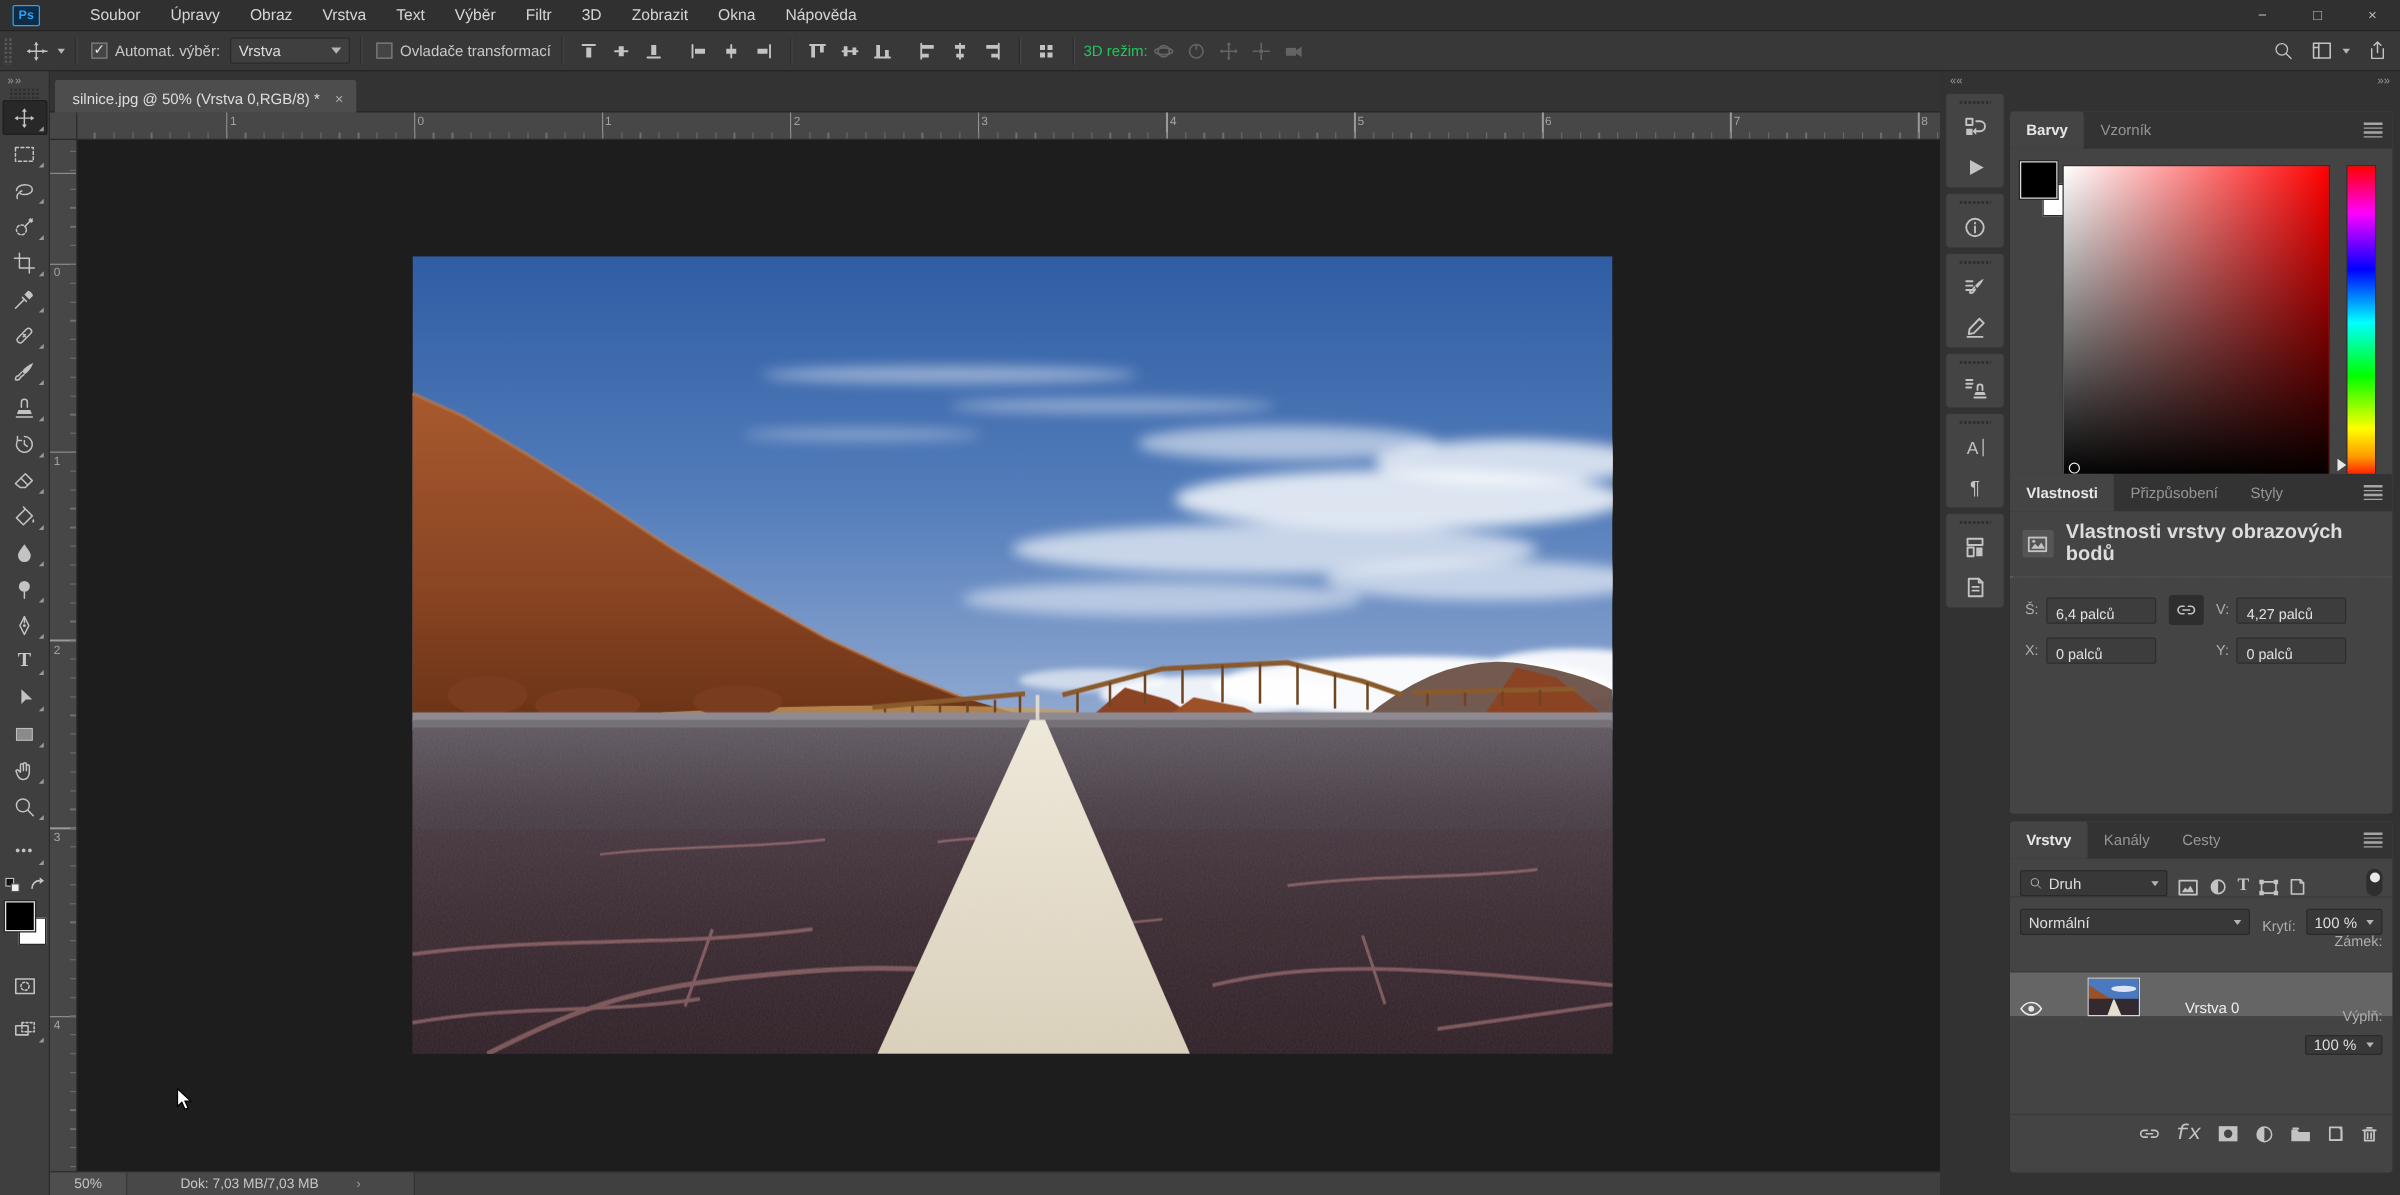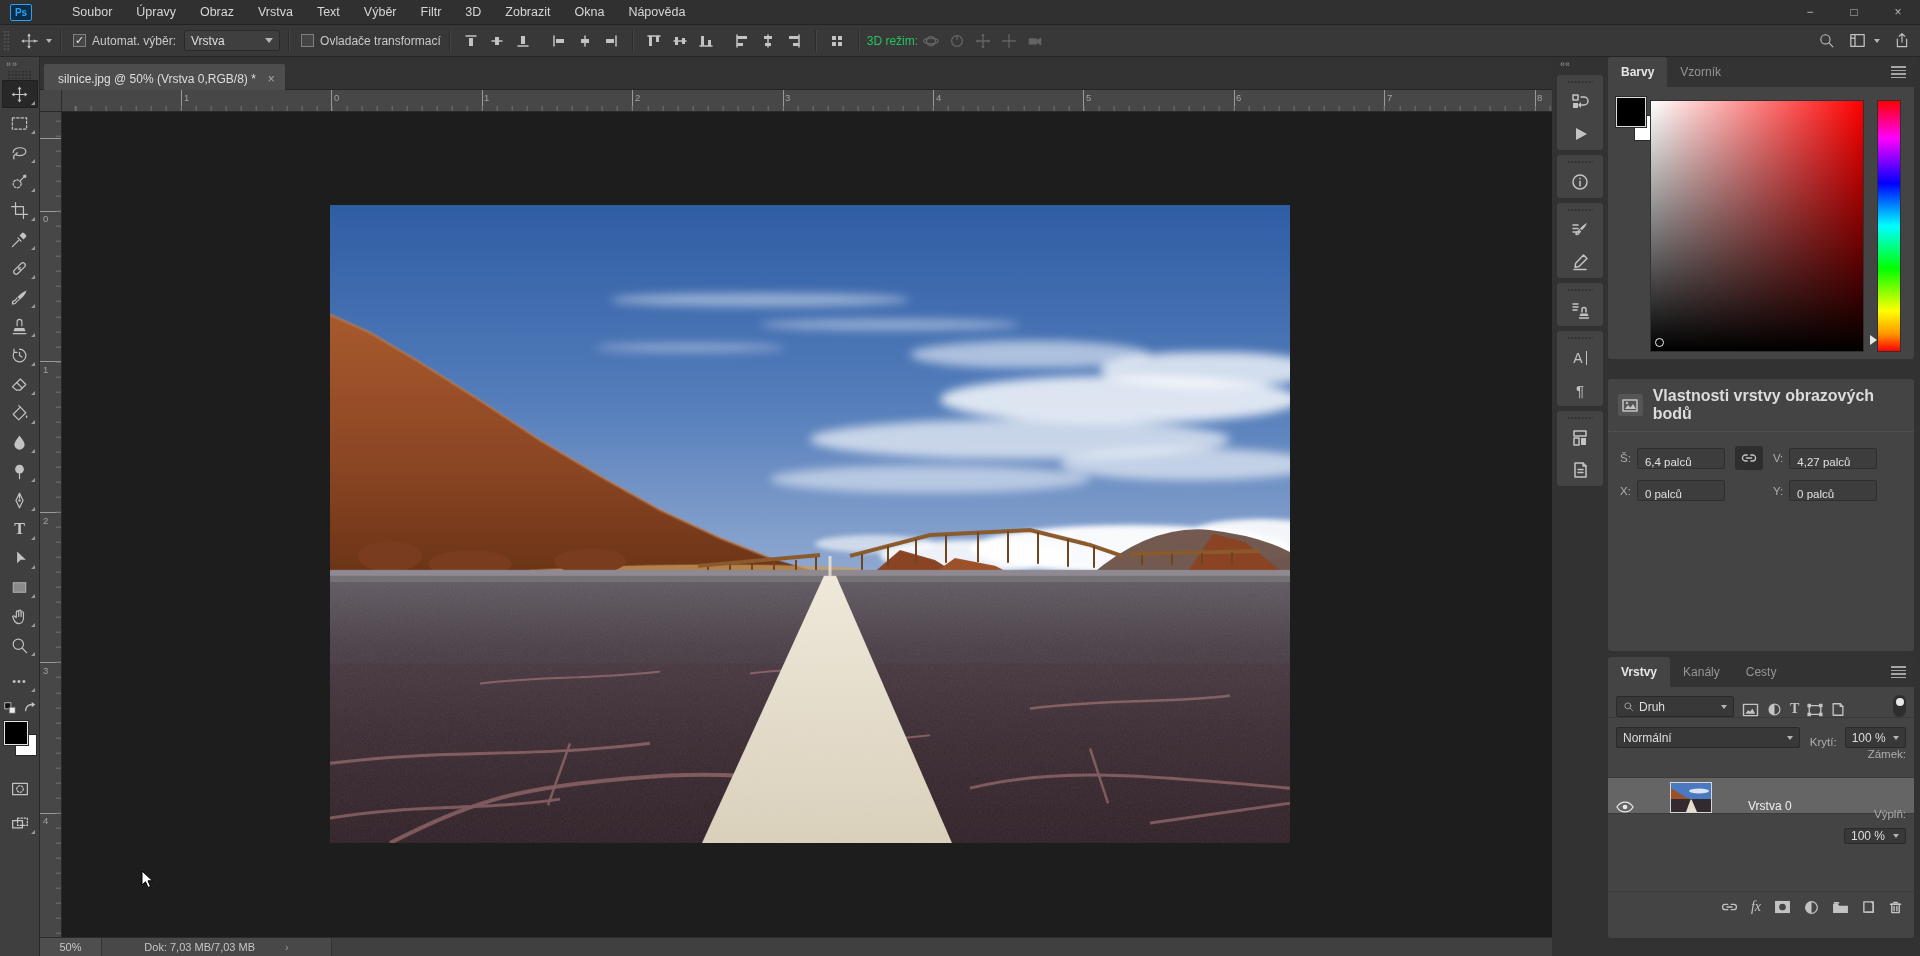--- a/index.html
+++ b/index.html
@@ -641,21 +641,21 @@
           </div>
         <div class="dicon">
             <svg width="20" height="20" viewBox="0 0 20 20">
               <path class="ic" d="M5 3h8l3 3v11H5z"></path>
               <path class="ic" d="M13 3v3h3M8 9.5h5M8 12.5h5"></path>
             </svg>
           </div>
       </div>
     </div>
 
-    <div class="panel" style="top:0;height:302px;">
+    <div class="panel" style="top:32px;height:302px;">
       <div class="ptabs">
         <div class="ptab active">
             <span>Barvy</span>
           </div>
         <div class="ptab">
             <span>Vzorník</span>
           </div>
         <div class="pmenu">
             <i></i>
             <i></i>
@@ -667,20 +667,37 @@
       <div class="minifg"></div>
       <div id="satsq">
         <div id="satpick"></div>
       </div>
       <div id="huebar">
         <div class="huept"></div>
       </div>
     </div>
 
     <div class="panel" style="top:322px;height:272px;">
+      <div class="ptabs">
+        <div class="ptab active">
+            <span>Vlastnosti</span>
+          </div>
+        <div class="ptab">
+            <span>Přizpůsobení</span>
+          </div>
+        <div class="ptab">
+            <span>Styly</span>
+          </div>
+        <div class="pmenu">
+            <i></i>
+            <i></i>
+            <i></i>
+            <i></i>
+          </div>
+      </div>
       <div style="display:flex;align-items:center;gap:10px;padding:8px 10px;border-bottom:1px dotted #585858;">
         <div style="width:26px;height:22px;background:#555;border-radius:2px;display:flex;align-items:center;justify-content:center;">
           <svg width="16" height="13" viewBox="0 0 16 13">
               <rect class="ic" x="1" y="1" width="14" height="11"></rect>
               <path class="icf" d="M3 10l3-4 2.5 2.5L11 5l3 5z"></path>
               <circle class="icf" cx="5" cy="4" r="1.2"></circle>
             </svg>
         </div>
         <span style="font-weight:bold;color:#dcdcdc;font-size:16px;">Vlastnosti vrstvy obrazových bodů</span>
       </div>
@@ -818,21 +835,21 @@
           </svg>
         </div>
         <span style="font-size:12px;">Vrstva 0</span>
       </div>
       <div style="height:77px;"></div>
       <div style="height:31px;border-top:1px solid #3a3a3a;display:flex;align-items:center;justify-content:flex-end;gap:13px;padding:0 12px;">
         <svg width="17" height="10" viewBox="0 0 20 10">
             <path class="ic" d="M8 5H5a3.2 3.2 0 010-6.4h3M12 5h3a3.2 3.2 0 000-6.4h-3" transform="translate(0 3.2)"></path>
             <path class="ic" d="M7 5h6"></path>
           </svg>
-        <span style="font-style:italic;font-size:14px;color:#c3c3c3;font-family:Liberation Serif, serif">fx</span>
+        <span style="font-style:italic;font-size:17px;color:#c3c3c3;font-family:Liberation Mono, monospace">fx</span>
         <svg width="17" height="14" viewBox="0 0 18 15">
             <rect x="1" y="1" width="16" height="13" fill="#c3c3c3"></rect>
             <circle cx="9" cy="7.5" r="3.6" fill="#444"></circle>
           </svg>
         <svg width="15" height="15" viewBox="0 0 18 18">
             <circle class="ic" cx="9" cy="9" r="7"></circle>
             <path class="icf" d="M9 2a7 7 0 000 14z"></path>
           </svg>
         <svg width="17" height="13" viewBox="0 0 18 14">
             <path class="icf" d="M1 3h5l1.5 2H17v8H1z"></path>

